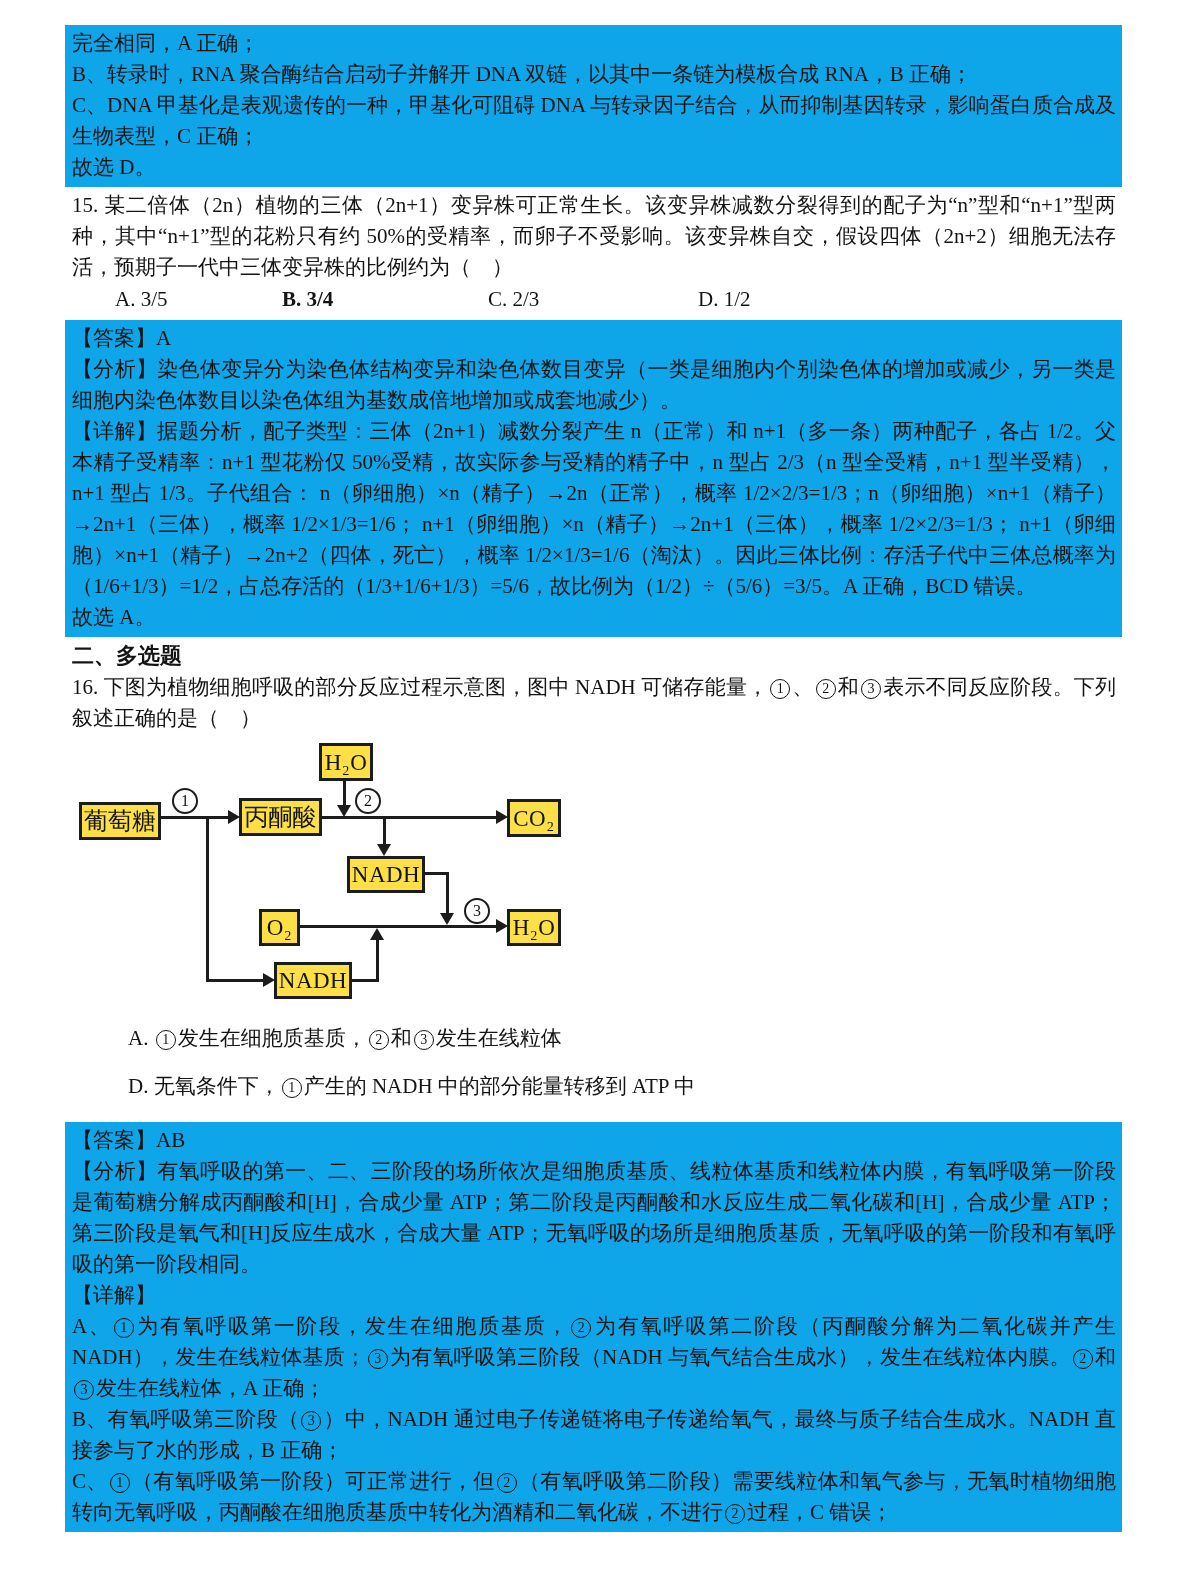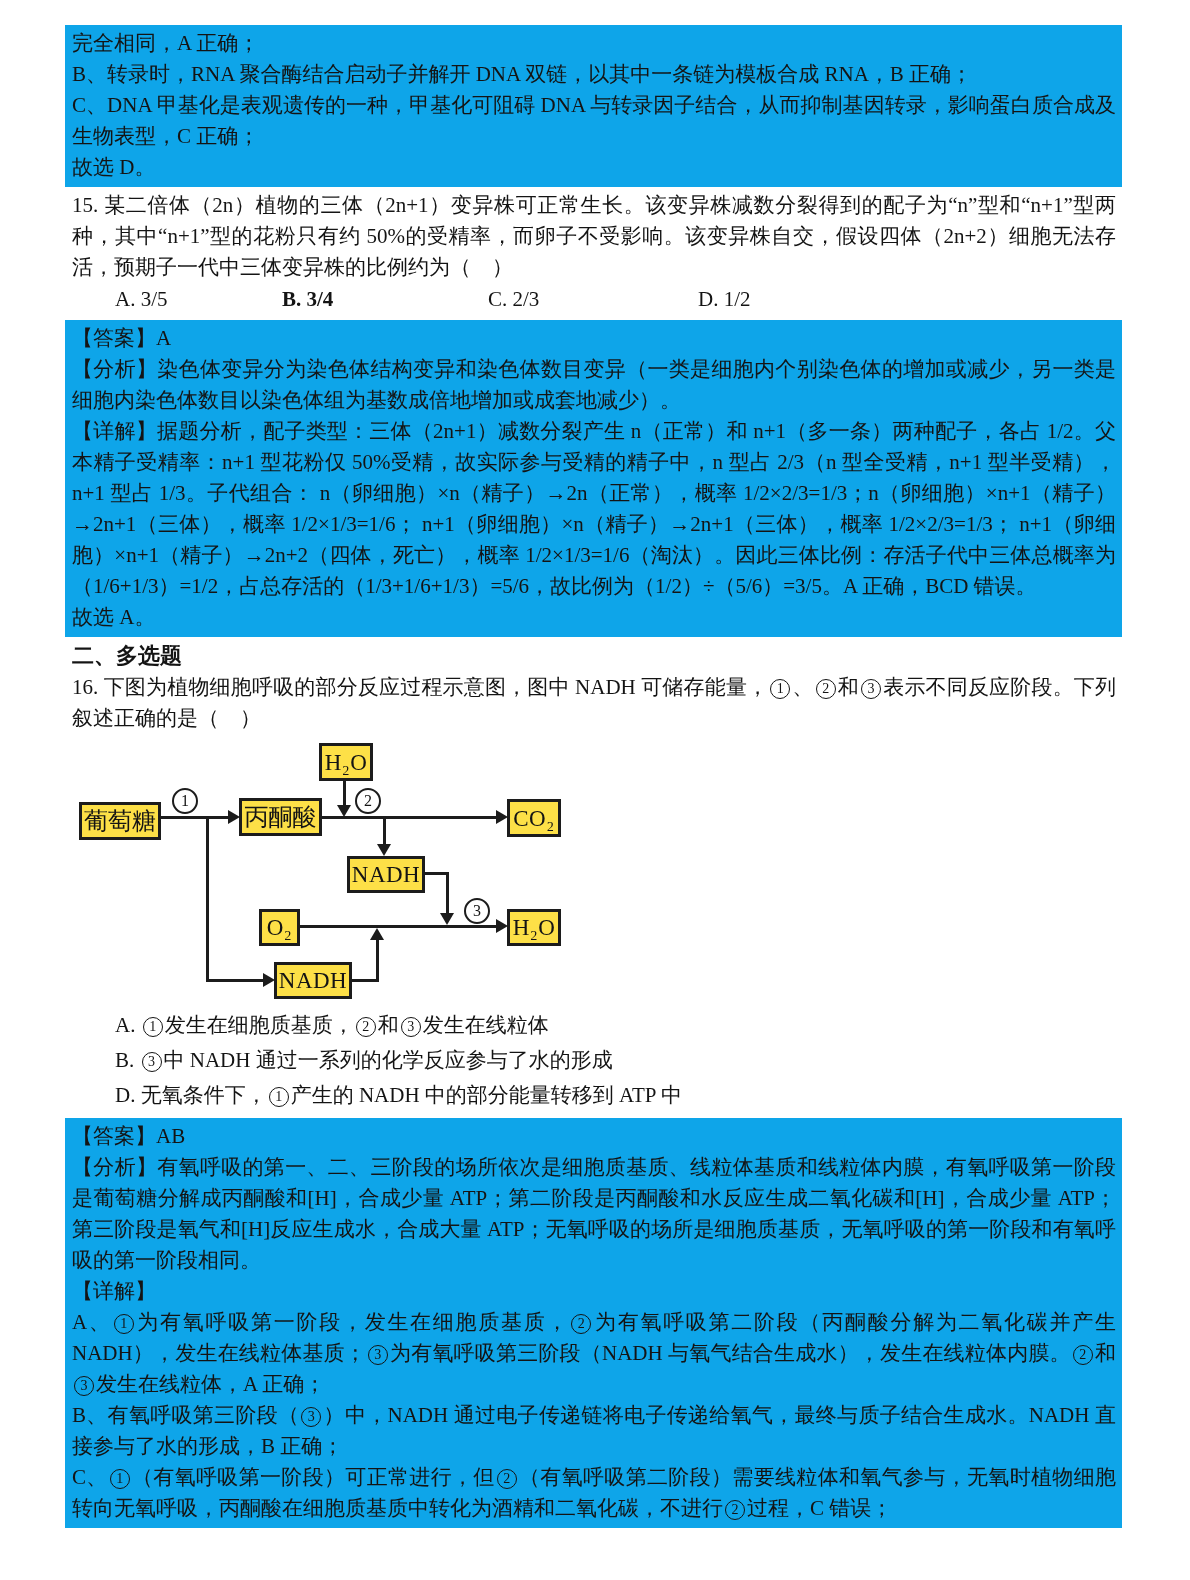--- a/index.html
+++ b/index.html
@@ -11,21 +11,21 @@
   .content{margin-left:65px;width:1057px;padding-top:25px;}
   .block{font-size:21px;line-height:31px;text-align:justify;padding:3px 6px 4px 7px;}
   .block.gray{background:#0ea5e9;}
   .block p{margin:0;}
   .sec-title{font-size:22px;font-weight:bold;line-height:32px;margin:2px 0 0 0;}
   .opts-row{display:flex;padding-left:43px;line-height:33px;}
   .opts-row .opt{display:inline-block;}
   .opts-row .w1{width:167px;}
   .opts-row .w2{width:206px;font-weight:bold;}
   .opts-row .w3{width:210px;}
-  .q16opts p{padding-left:40px;margin:3px;line-height:32px;text-align:left;}
+  .q16opts p{padding-left:40px;margin:16px;line-height:32px;text-align:left;}
   
   .circ{
     display:inline-block;width:18px;height:18px;border:1.5px solid #141414;border-radius:50%;
     text-align:center;line-height:18px;font-size:14px;vertical-align:1px;margin:0 2px;
     font-family:"Liberation Serif","DejaVu Serif",serif;
   }
   
   .diagram{position:relative;height:272px;text-align:left;}
   .dbox{
     position:absolute;border:3px solid #1c1c1c;background:#fde047;box-sizing:border-box;
@@ -115,21 +115,20 @@
       <div class="hline" style="left:228px;top:191px;width:196px;"></div>
       <div class="arr r" style="left:424px;top:185px;"></div>
 
       <div class="hline" style="left:280px;top:245px;width:27px;"></div>
       <div class="vline" style="left:304px;top:205px;height:43px;"></div>
       <div class="arr u" style="left:298px;top:194px;"></div>
     </div>
 
     <div class="q16opts">
       <p>A. <span class="circ">1</span>发生在细胞质基质，<span class="circ">2</span>和<span class="circ">3</span>发生在线粒体</p>
-      <p>B. <span class="circ">3</span>中 NADH 通过一系列的化学反应参与了水的形成</p>
       <p>D. 无氧条件下，<span class="circ">1</span>产生的 NADH 中的部分能量转移到 ATP 中</p>
     </div>
   </section>
 
   <section class="block gray">
     <p>【答案】AB</p>
     <p>【分析】有氧呼吸的第一、二、三阶段的场所依次是细胞质基质、线粒体基质和线粒体内膜，有氧呼吸第一阶段是葡萄糖分解成丙酮酸和[H]，合成少量 ATP；第二阶段是丙酮酸和水反应生成二氧化碳和[H]，合成少量 ATP；第三阶段是氧气和[H]反应生成水，合成大量 ATP；无氧呼吸的场所是细胞质基质，无氧呼吸的第一阶段和有氧呼吸的第一阶段相同。</p>
     <p>【详解】</p>
     <p>A、<span class="circ">1</span>为有氧呼吸第一阶段，发生在细胞质基质，<span class="circ">2</span>为有氧呼吸第二阶段（丙酮酸分解为二氧化碳并产生 NADH），发生在线粒体基质；<span class="circ">3</span>为有氧呼吸第三阶段（NADH 与氧气结合生成水），发生在线粒体内膜。<span class="circ">2</span>和<span class="circ">3</span>发生在线粒体，A 正确；</p>
     <p>B、有氧呼吸第三阶段（<span class="circ">3</span>）中，NADH 通过电子传递链将电子传递给氧气，最终与质子结合生成水。NADH 直接参与了水的形成，B 正确；</p>

